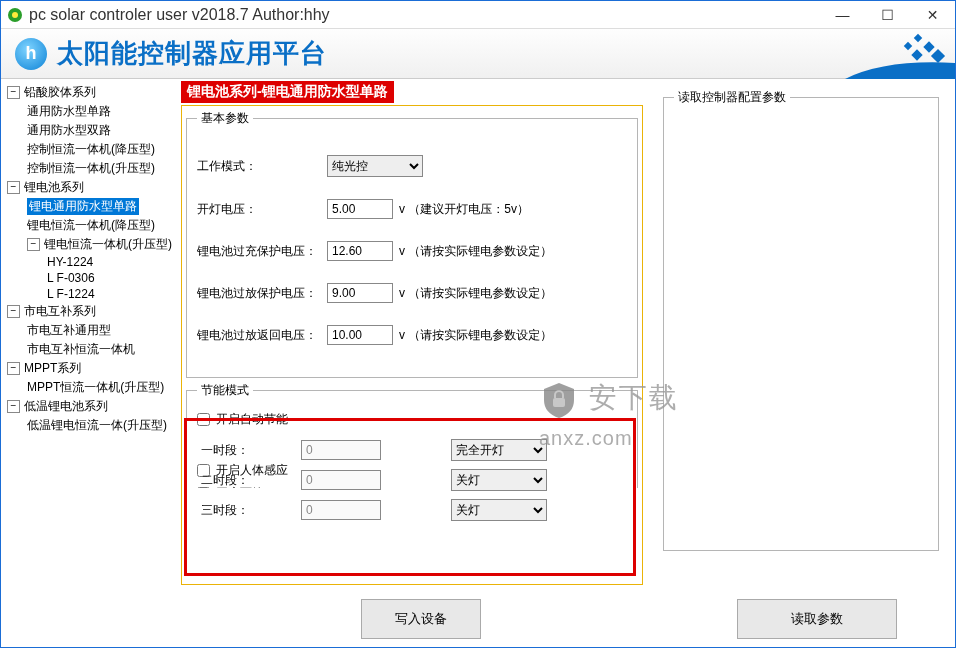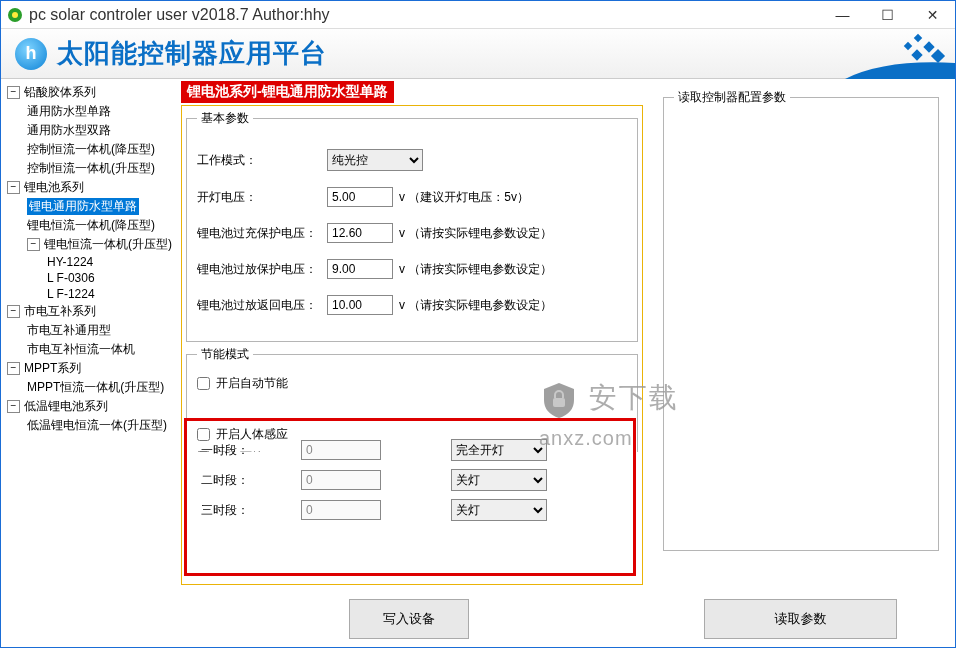--- a/index.html
+++ b/index.html
@@ -28,45 +28,45 @@
 .sidebar .dot::before { content: ""; display: inline-block; width: 11px; height: 11px; border: 1px solid #888; margin-right: 4px; vertical-align: middle; font-size:10px; line-height:9px; text-align:center; }
 .sidebar .dot.minus::before { content: "−"; }
 .sidebar .sel { background: #0078d7; color: #fff; display: inline-block; padding: 0 2px; }
 
 .main { flex: 1; position: relative; padding: 2px 6px 6px 2px; }
 .main-title { background: #d00; color: #fff; font-size: 14px; font-weight: bold; padding: 2px 6px; display: inline-block; }
 
 .form-area { border: 1px solid #eab308; margin-top: 2px; padding: 0; height: 560px; position: relative; }
 fieldset { border: 1px solid #b5b5b5; margin: 4px; padding: 6px 10px 10px 10px; font-size: 12px; }
 fieldset legend { padding: 0 4px; font-size: 12px; }
-.row { display: flex; align-items: center; margin: 16px 0; font-size: 12px; }
+.row { display: flex; align-items: center; margin: 22px 0; font-size: 12px; }
 .row .lbl { width: 130px; }
 .row input[type=text] { width: 66px; height: 20px; border: 1px solid #888; padding: 0 4px; font-size: 12px; }
 .row select { width: 96px; height: 22px; border: 1px solid #888; font-size: 12px; background:#eee; }
 .row .hint { margin-left: 6px; }
 .chk { display: flex; align-items: center; margin: 6px 0; font-size: 12px; }
 .chk input { margin-right: 6px; }
 
 .redbox { border: 3px solid #d00; position: absolute; left: 2px; right: 6px; top: 312px; padding: 10px 14px; height: 158px; }
 .redbox .hdr { display:flex; font-size:12px; }
 .redbox .hdr .c0 { width: 100px; }
 .redbox .hdr .c1 { width: 150px; }
 .redbox .row2 { display:flex; align-items:center; margin: 8px 0; font-size:12px; }
 .redbox .row2 .c0 { width: 100px; }
 .redbox .row2 .c1 { width: 150px; }
 .redbox .row2 input { width: 80px; height:20px; border:1px solid #888; padding:0 4px; font-size:12px; background:#fafafa; color:#888; }
 .redbox .row2 select { width: 96px; height:22px; border:1px solid #888; font-size:12px; }
 
 .right-panel { width: 296px; padding: 4px 6px; }
 .right-panel fieldset { height: 462px; }
 
-.bottom-btns { position: absolute; bottom: 8px; left: 168px; right: 8px; display: flex; }
+.bottom-btns { position: absolute; bottom: 8px; left: 180px; right: 8px; display: flex; }
 .btn { background: #e8e8e8; border: 1px solid #aaa; height: 40px; font-size: 13px; display:flex; align-items:center; justify-content:center; }
 .btn.write { width: 120px; margin-left: 180px; }
-.btn.read { width: 193px; margin-left: auto; margin-right: 50px; }
+.btn.read { width: 160px; margin-left: auto; margin-right: 50px; }
 
 .watermark { position: absolute; left: 360px; top: 300px; font-size: 28px; color: #999; pointer-events: none; opacity: 0.8; letter-spacing:2px; }
 .watermark .small { font-size: 20px; letter-spacing:1px; }
 .watermark svg { vertical-align: middle; }
 
 .side-line { color:#000; }
 </style>
 </head>
 <body>
 

